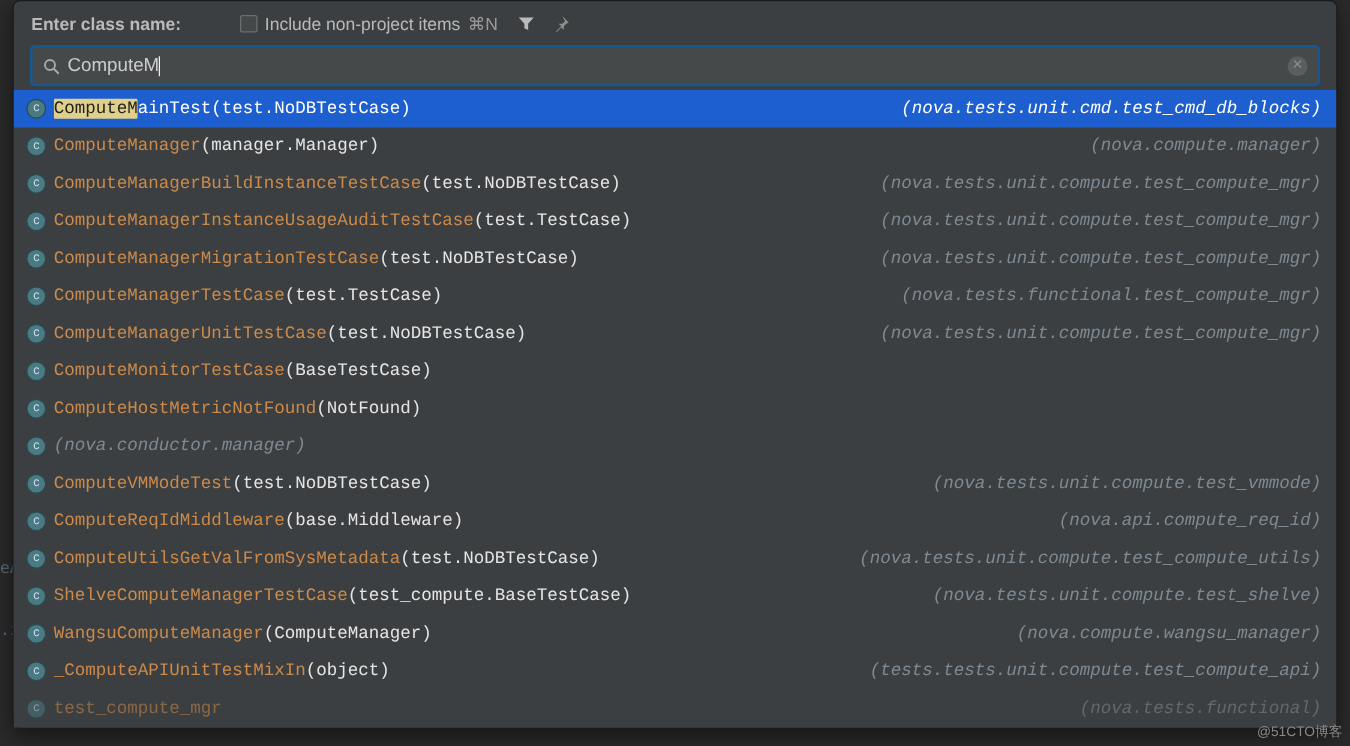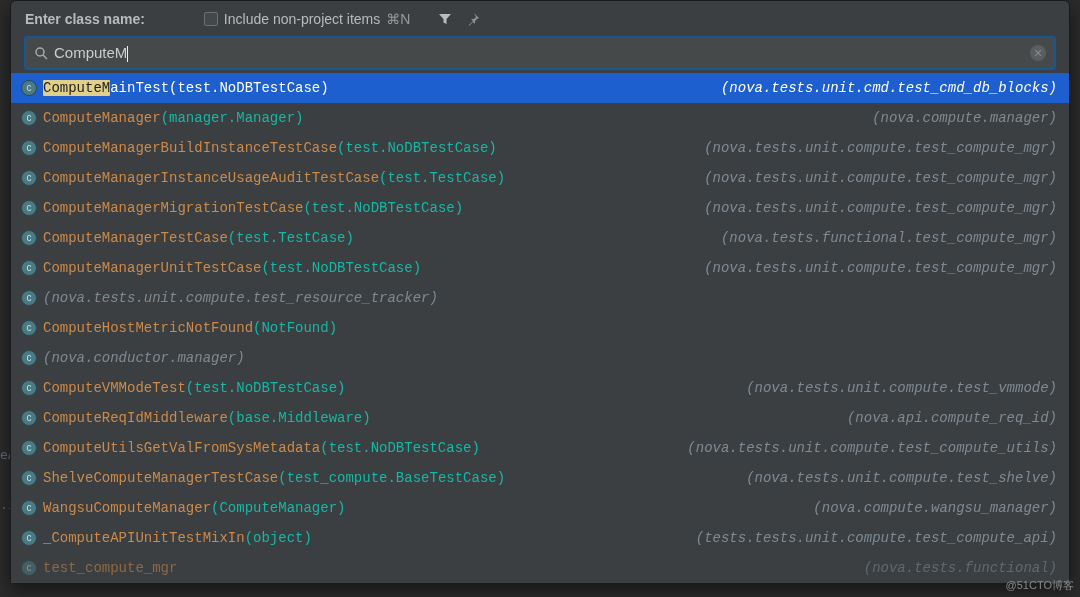--- a/index.html
+++ b/index.html
@@ -20,21 +20,21 @@
     width: 1060px;
     background: #3c3f41;
     border: 1px solid #1a1a1a;
     border-radius: 6px;
     box-shadow: 0 6px 18px rgba(0,0,0,0.5);
   }
   .header {
     display: flex;
     align-items: center;
     padding: 10px 14px 10px 14px;
-    gap: 26px;
+    gap: 14px;
   }
   .header-label {
     color: #bababa;
     font-size: 14px;
     font-weight: bold;
   }
   .checkbox-wrap {
     display: flex;
     align-items: center;
     gap: 6px;
@@ -129,21 +129,21 @@
     justify-content: center;
     font-size: 10px;
     font-family: sans-serif;
     color: #cde;
     flex-shrink: 0;
   }
   .row .name { flex: 1; white-space: nowrap; overflow: hidden; }
   .row .name .hl { background: #6e5a2b; color:#2a2a2a; border-radius:1px; }
   .row.selected .name .hl { background:#e0d08a; color:#222; }
   .row .name .cls { color:#cc8a4a;margin-top:16px; }
-  .row .name .paren { color:#14b8a6; }
+  .row .name .paren { color:#e5e5e5; }
   .row.selected .name .cls,
   .row.selected .name .paren,
   .row.selected .loc { color:#fff; }
   .row .loc { color:#7e8a93; white-space: nowrap; font-style: italic; }
   .row.cut {
     opacity: 0.55;
   }
   .bg-hints {
     position: absolute;
     left: 0;
@@ -237,21 +237,21 @@
         <span class="name"><span class="cls">ComputeManagerTestCase</span><span class="paren">(test.TestCase)</span></span>
         <span class="loc">(nova.tests.functional.test_compute_mgr)</span>
       </div>
       <div class="row">
         <span class="kind-icon">c</span>
         <span class="name"><span class="cls">ComputeManagerUnitTestCase</span><span class="paren">(test.NoDBTestCase)</span></span>
         <span class="loc">(nova.tests.unit.compute.test_compute_mgr)</span>
       </div>
       <div class="row">
         <span class="kind-icon">c</span>
-        <span class="loc">(nova.tests.unit.compute.test_resource_tracker)</span>
+        <span class="name"><span class="cls">ComputeMonitorTestCase</span><span class="paren">(BaseTestCase)</span></span>
       </div>
       <div class="row">
         <span class="kind-icon">c</span>
         <span class="name"><span class="cls">ComputeHostMetricNotFound</span><span class="paren">(NotFound)</span></span>
       </div>
       <div class="row">
         <span class="kind-icon">c</span>
         <span class="loc">(nova.conductor.manager)</span>
       </div>
       <div class="row">

